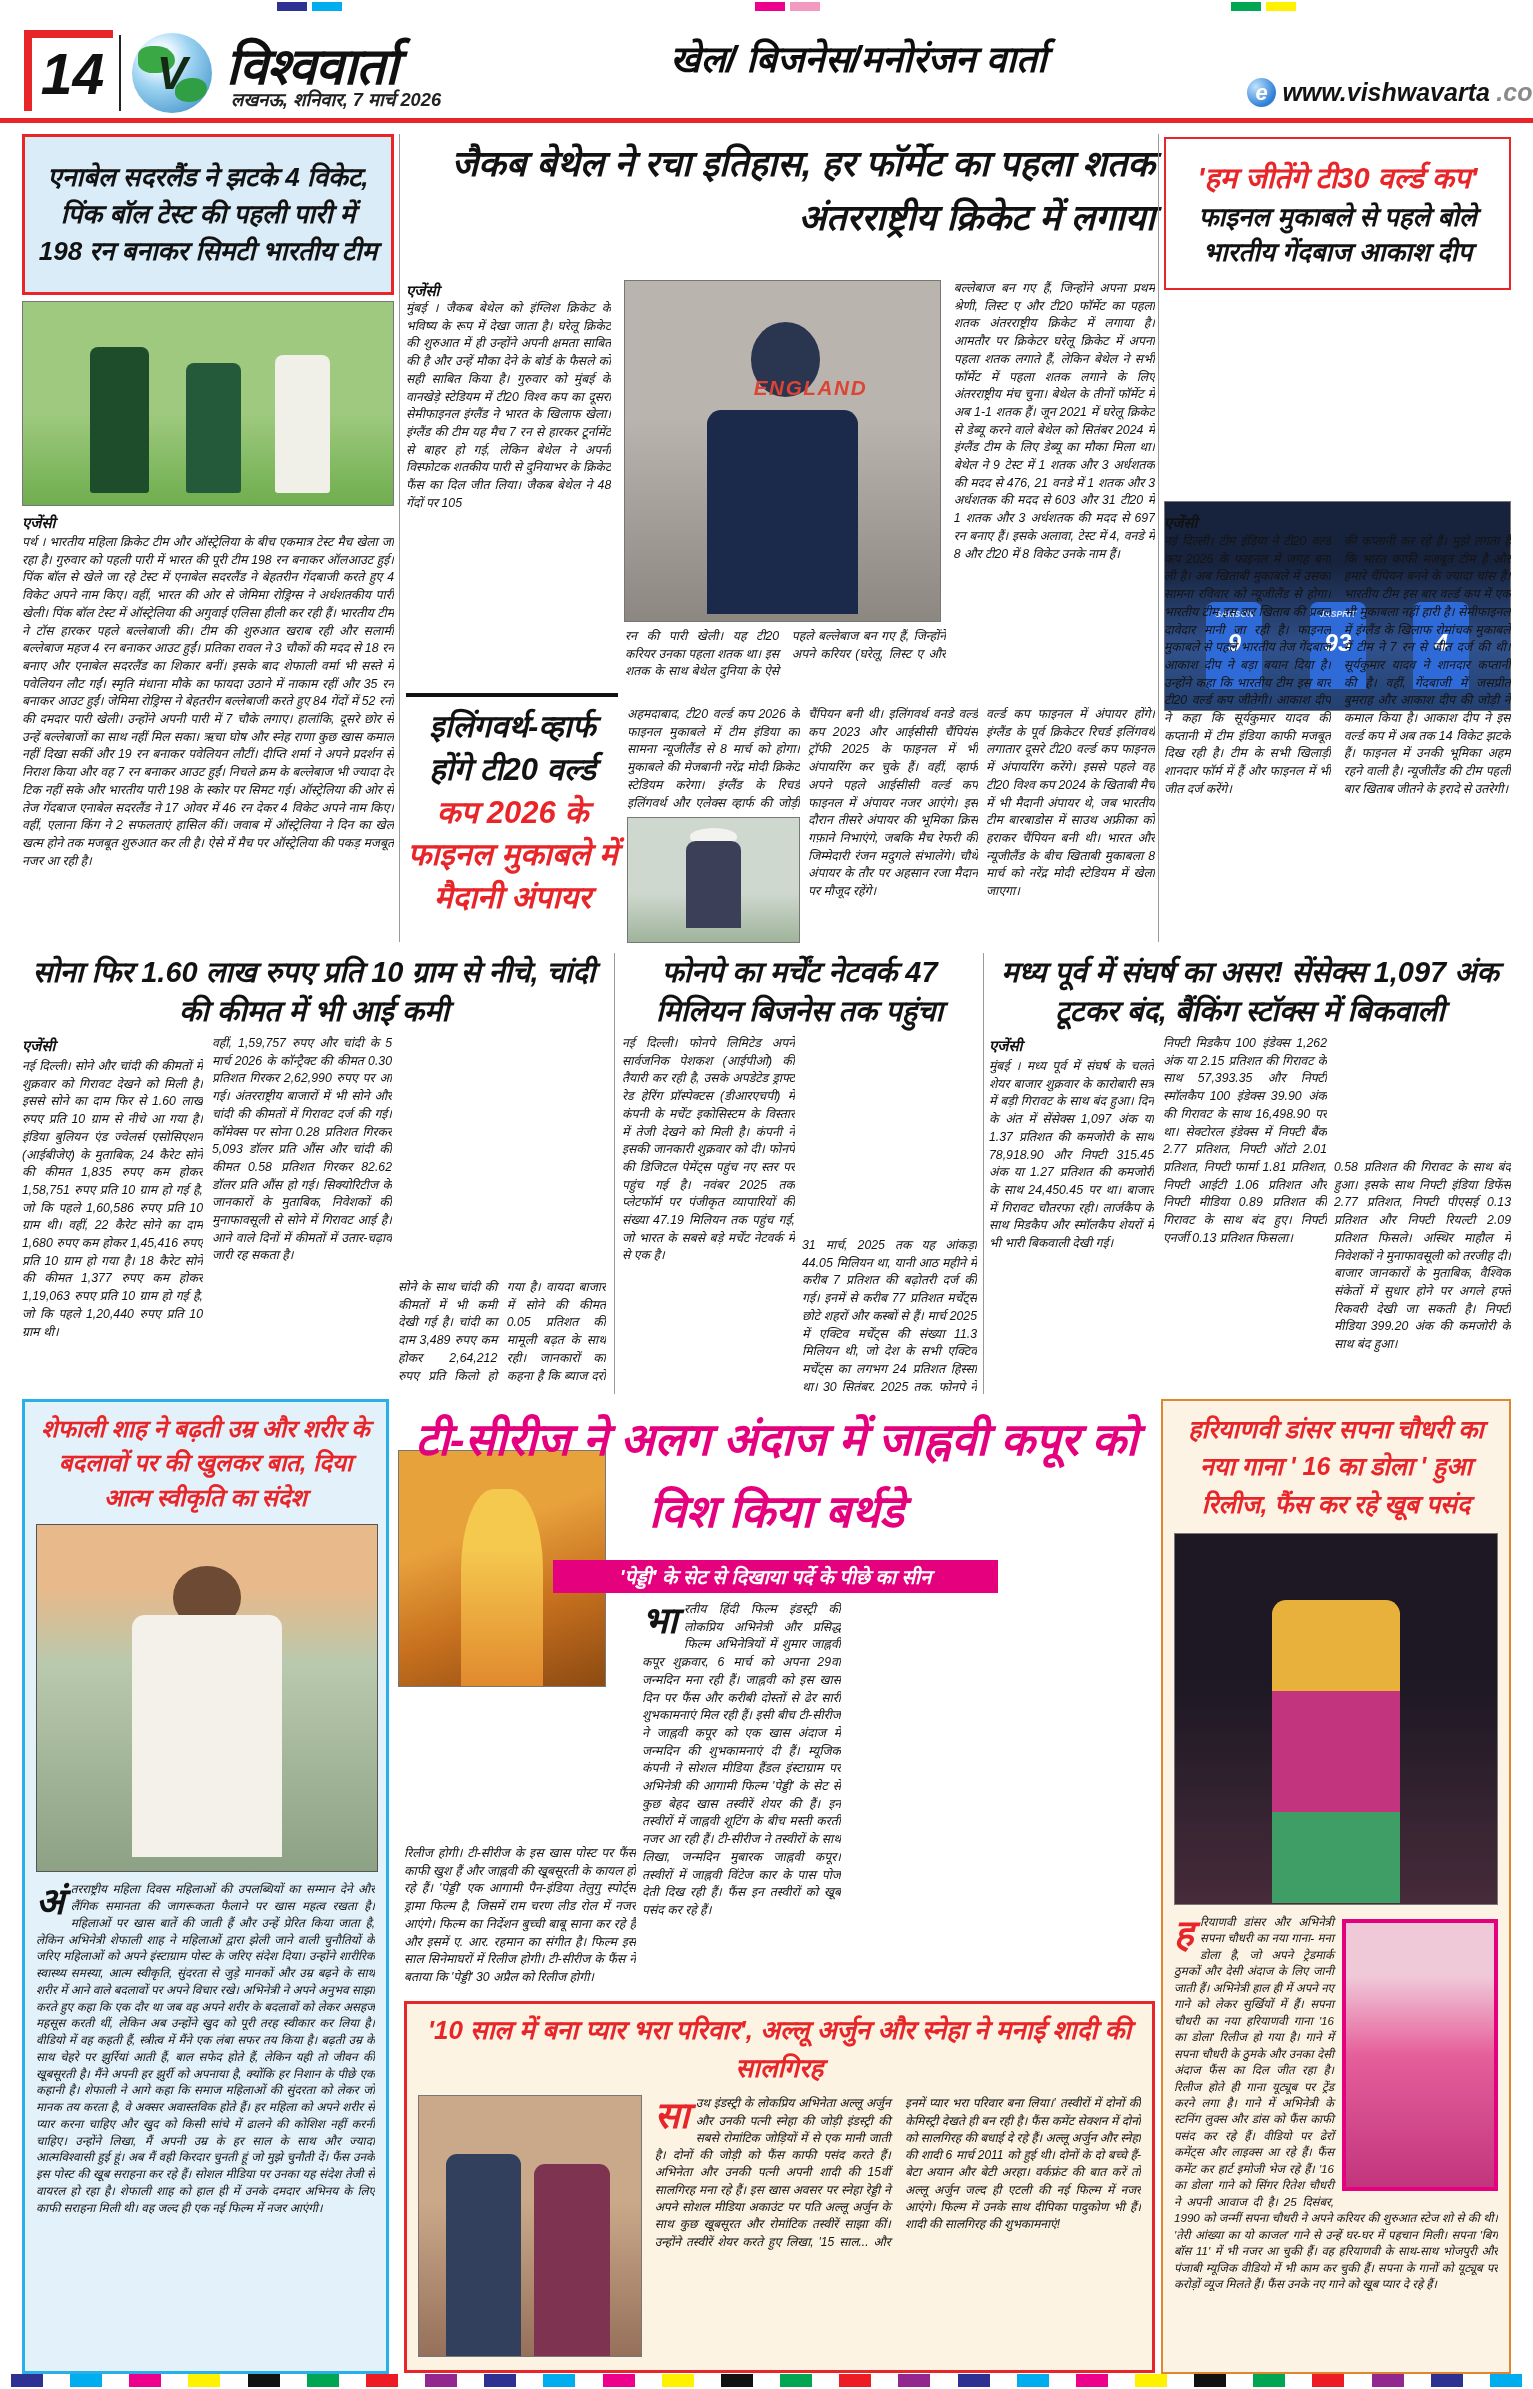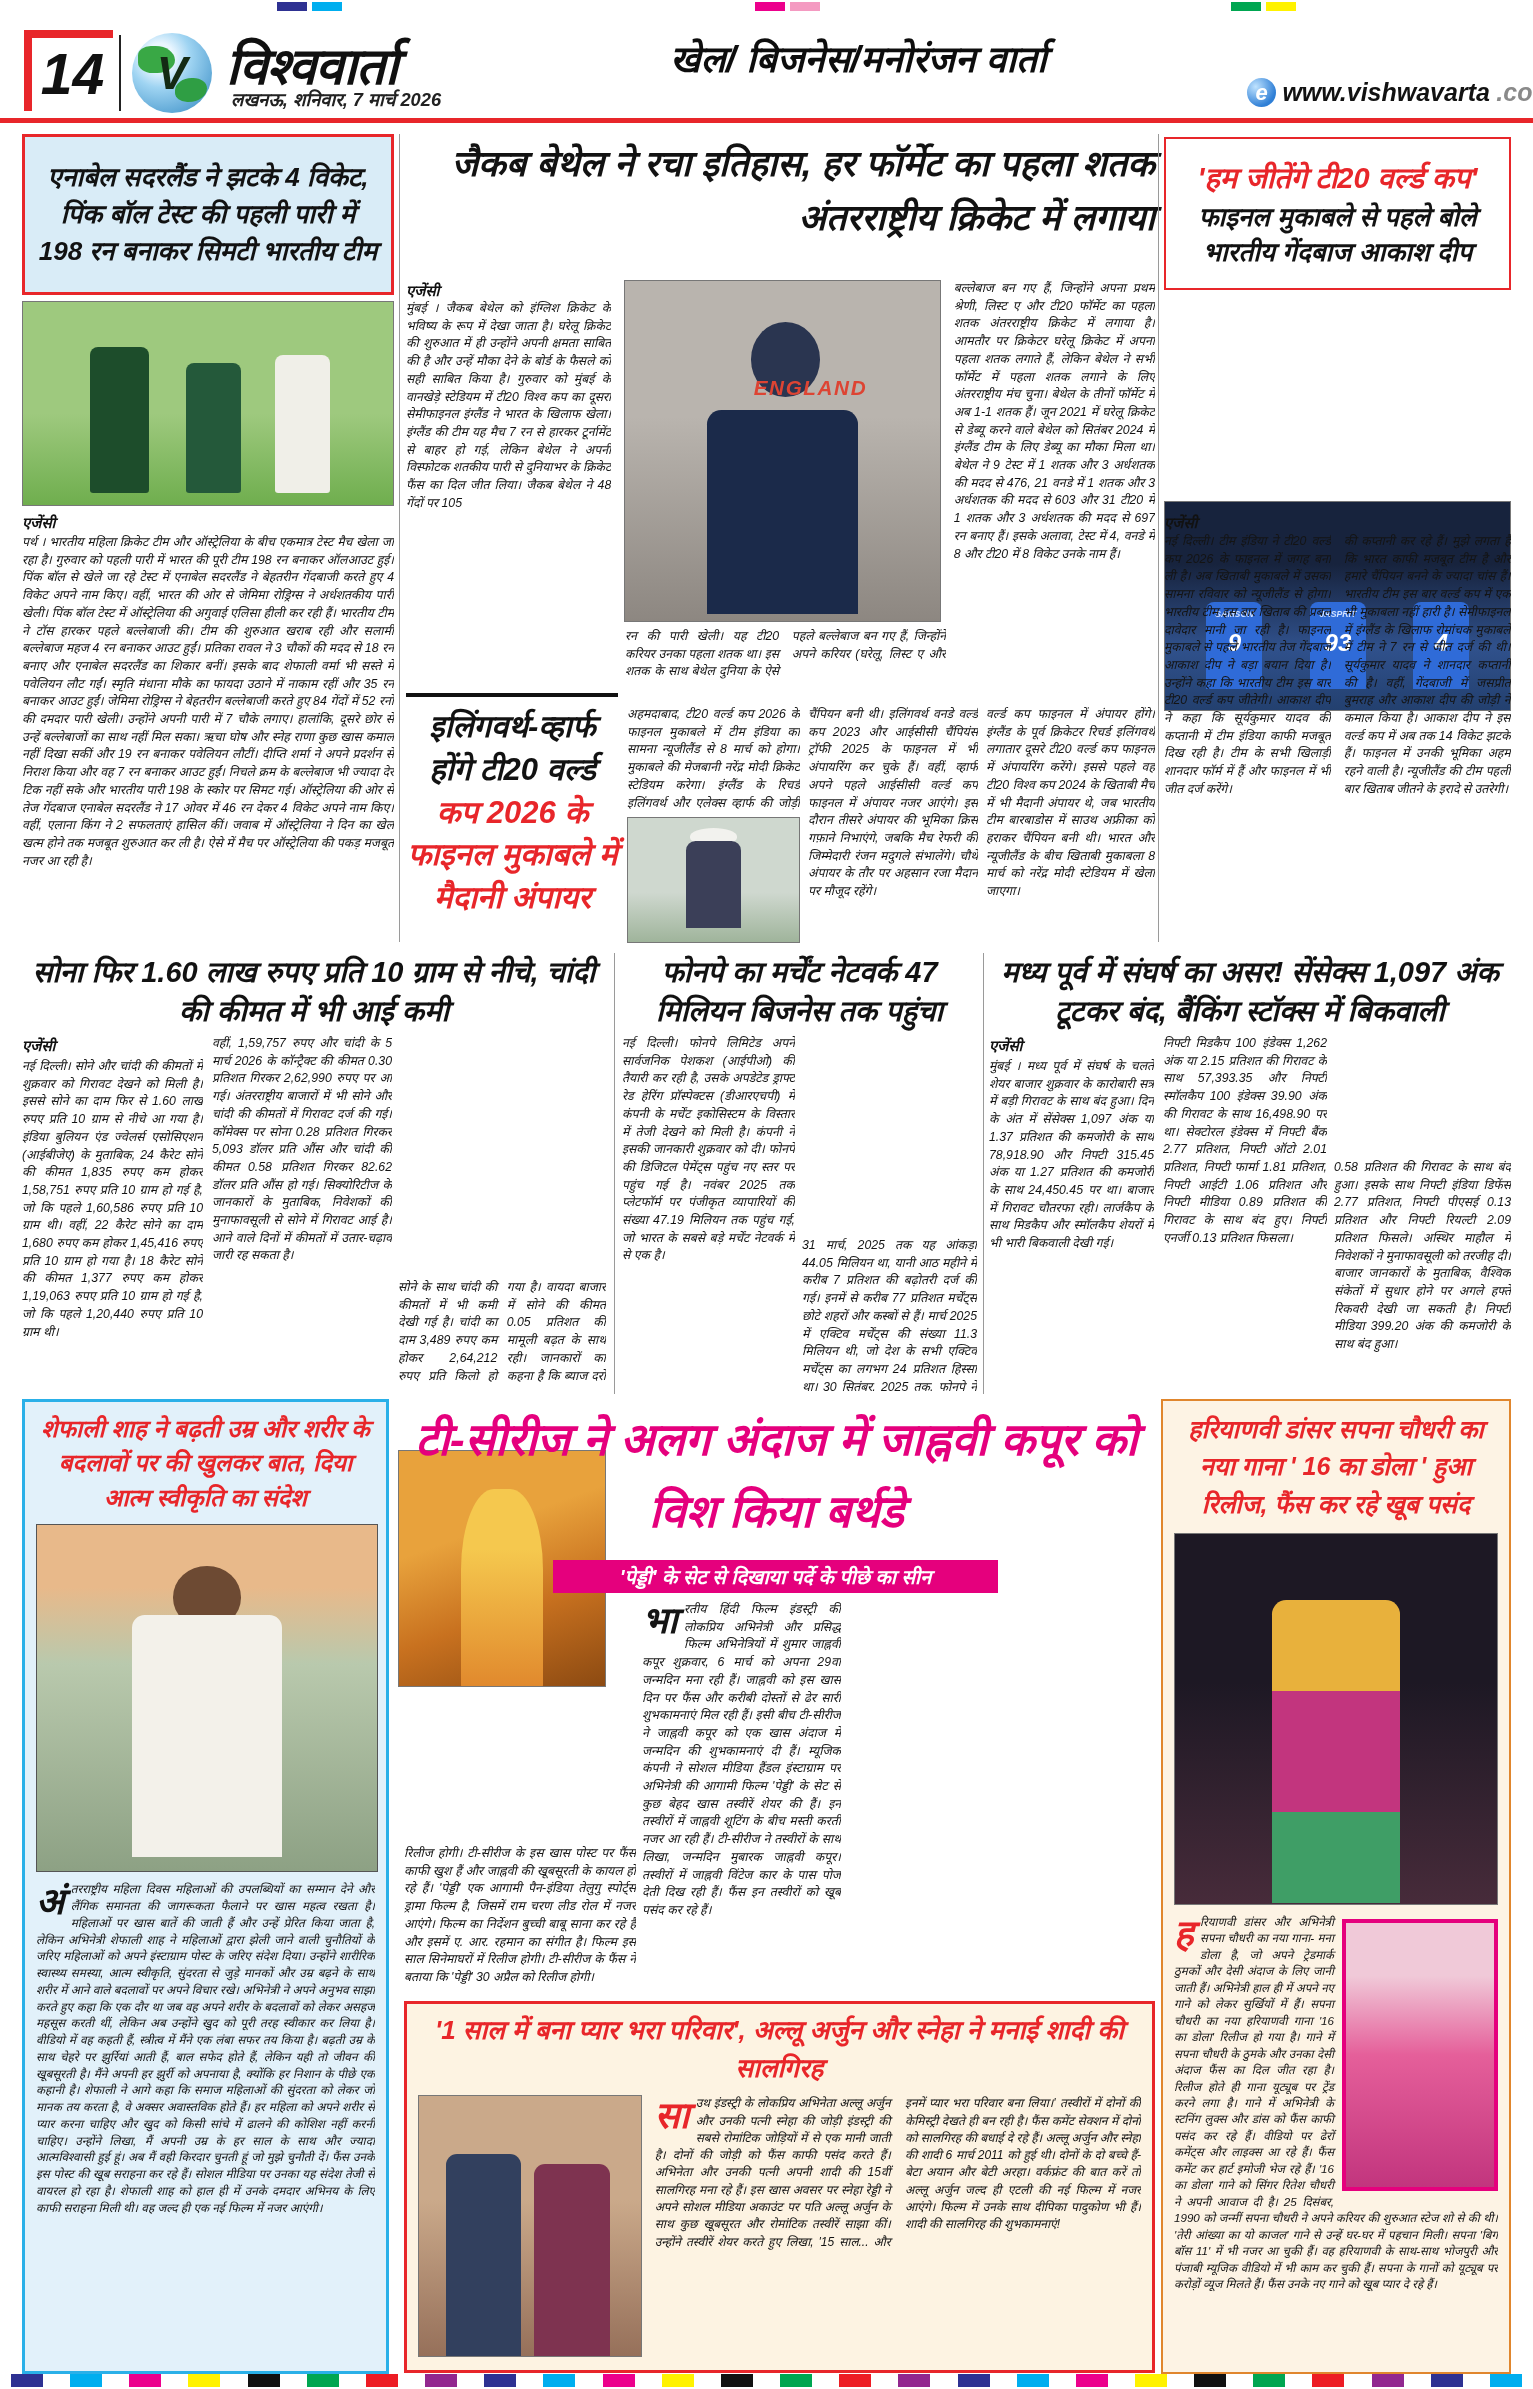--- a/index.html
+++ b/index.html
@@ -229,21 +229,21 @@
       <span class="ump-hat"></span>
       <span class="ump-fig"></span>
     </div>
   </div>
   <div class="abs body-text sub-col3">चैंपियन बनी थी। इलिंगवर्थ वनडे वर्ल्ड कप 2023 और आईसीसी चैंपियंस ट्रॉफी 2025 के फाइनल में भी अंपायरिंग कर चुके हैं। वहीं, व्हार्फ अपने पहले आईसीसी वर्ल्ड कप फाइनल में अंपायर नजर आएंगे। इस दौरान तीसरे अंपायर की भूमिका क्रिस गफ़ाने निभाएंगे, जबकि मैच रेफरी की जिम्मेदारी रंजन मदुगले संभालेंगे। चौथे अंपायर के तौर पर अहसान रजा मैदान पर मौजूद रहेंगे।</div>
   <div class="abs body-text sub-col4">वर्ल्ड कप फाइनल में अंपायर होंगे। इंग्लैंड के पूर्व क्रिकेटर रिचर्ड इलिंगवर्थ लगातार दूसरे टी20 वर्ल्ड कप फाइनल में अंपायरिंग करेंगे। इससे पहले वह टी20 विश्व कप 2024 के खिताबी मैच में भी मैदानी अंपायर थे, जब भारतीय टीम बारबाडोस में साउथ अफ्रीका को हराकर चैंपियन बनी थी। भारत और न्यूजीलैंड के बीच खिताबी मुकाबला 8 मार्च को नरेंद्र मोदी स्टेडियम में खेला जाएगा।</div>
 
   <div class="abs vline v2"></div>
 
   <div class="abs tr-box">
-    <div class="hl-c tr-red">'हम जीतेंगे टी20 वर्ल्ड कप'</div>
+    <div class="hl-c tr-red">'हम जीतेंगे टी30 वर्ल्ड कप'</div>
     <div class="hl-c tr-black">फाइनल मुकाबले से पहले बोले भारतीय गेंदबाज आकाश दीप</div>
   </div>
   <div class="abs ph tr-photo">
     <span class="chip" style="left:12%;">
       <span class="nm">SAMSON</span>
       <span class="num">9</span>
     </span>
     <span class="chip" style="left:42%;">
       <span class="nm">JASPRIT</span>
       <span class="num">93</span>
@@ -310,21 +310,21 @@
 
   <div class="abs ts-mid">
     <div class="body-text" style="height:394px;">
       <span class="dropcap">भा</span><span>रतीय हिंदी फिल्म इंडस्ट्री की लोकप्रिय अभिनेत्री और प्रसिद्ध फिल्म अभिनेत्रियों में शुमार जाह्नवी कपूर शुक्रवार, 6 मार्च को अपना 29वां जन्मदिन मना रही हैं। जाह्नवी को इस खास दिन पर फैंस और करीबी दोस्तों से ढेर सारी शुभकामनाएं मिल रही हैं। इसी बीच टी-सीरीज ने जाह्नवी कपूर को एक खास अंदाज में जन्मदिन की शुभकामनाएं दी हैं। म्यूजिक कंपनी ने सोशल मीडिया हैंडल इंस्टाग्राम पर अभिनेत्री की आगामी फिल्म 'पेड्डी' के सेट से कुछ बेहद खास तस्वीरें शेयर की हैं। इन तस्वीरों में जाह्नवी शूटिंग के बीच मस्ती करती नजर आ रही हैं। टी-सीरीज ने तस्वीरों के साथ लिखा, जन्मदिन मुबारक जाह्नवी कपूर। तस्वीरों में जाह्नवी विंटेज कार के पास पोज देती दिख रही हैं। फैंस इन तस्वीरों को खूब पसंद कर रहे हैं।</span>
     </div>
   </div>
 
   <div class="abs body-text ts-below">रिलीज होगी। टी-सीरीज के इस खास पोस्ट पर फैंस काफी खुश हैं और जाह्नवी की खूबसूरती के कायल हो रहे हैं। 'पेड्डी' एक आगामी पैन-इंडिया तेलुगु स्पोर्ट्स ड्रामा फिल्म है, जिसमें राम चरण लीड रोल में नजर आएंगे। फिल्म का निर्देशन बुच्ची बाबू साना कर रहे हैं और इसमें ए. आर. रहमान का संगीत है। फिल्म इस साल सिनेमाघरों में रिलीज होगी। टी-सीरीज के फैंस ने बताया कि 'पेड्डी' 30 अप्रैल को रिलीज होगी।</div>
 
   <div class="abs al-box">
-    <div class="hl-c al-hl">'1 साल में बना प्यार भरा परिवार', अल्लू अर्जुन और स्नेहा ने मनाई शादी की सालगिरह</div>
+    <div class="hl-c al-hl">'10 साल में बना प्यार भरा परिवार', अल्लू अर्जुन और स्नेहा ने मनाई शादी की सालगिरह</div>
     <div class="al-row">
       <div class="ph al-photo">
         <span class="al-fig1"></span>
         <span class="al-fig2"></span>
       </div>
       <div class="al-text">
         <span class="dropcap red-dc">सा</span><span>उथ इंडस्ट्री के लोकप्रिय अभिनेता अल्लू अर्जुन और उनकी पत्नी स्नेहा की जोड़ी इंडस्ट्री की सबसे रोमांटिक जोड़ियों में से एक मानी जाती है। दोनों की जोड़ी को फैंस काफी पसंद करते हैं। अभिनेता और उनकी पत्नी अपनी शादी की 15वीं सालगिरह मना रहे हैं। इस खास अवसर पर स्नेहा रेड्डी ने अपने सोशल मीडिया अकाउंट पर पति अल्लू अर्जुन के साथ कुछ खूबसूरत और रोमांटिक तस्वीरें साझा कीं। उन्होंने तस्वीरें शेयर करते हुए लिखा, '15 साल... और इनमें प्यार भरा परिवार बना लिया।' तस्वीरों में दोनों की केमिस्ट्री देखते ही बन रही है। फैंस कमेंट सेक्शन में दोनों को सालगिरह की बधाई दे रहे हैं। अल्लू अर्जुन और स्नेहा की शादी 6 मार्च 2011 को हुई थी। दोनों के दो बच्चे हैं- बेटा अयान और बेटी अरहा। वर्कफ्रंट की बात करें तो अल्लू अर्जुन जल्द ही एटली की नई फिल्म में नजर आएंगे। फिल्म में उनके साथ दीपिका पादुकोण भी हैं। शादी की सालगिरह की शुभकामनाएं!</span>
       </div>
     </div>
   </div>

